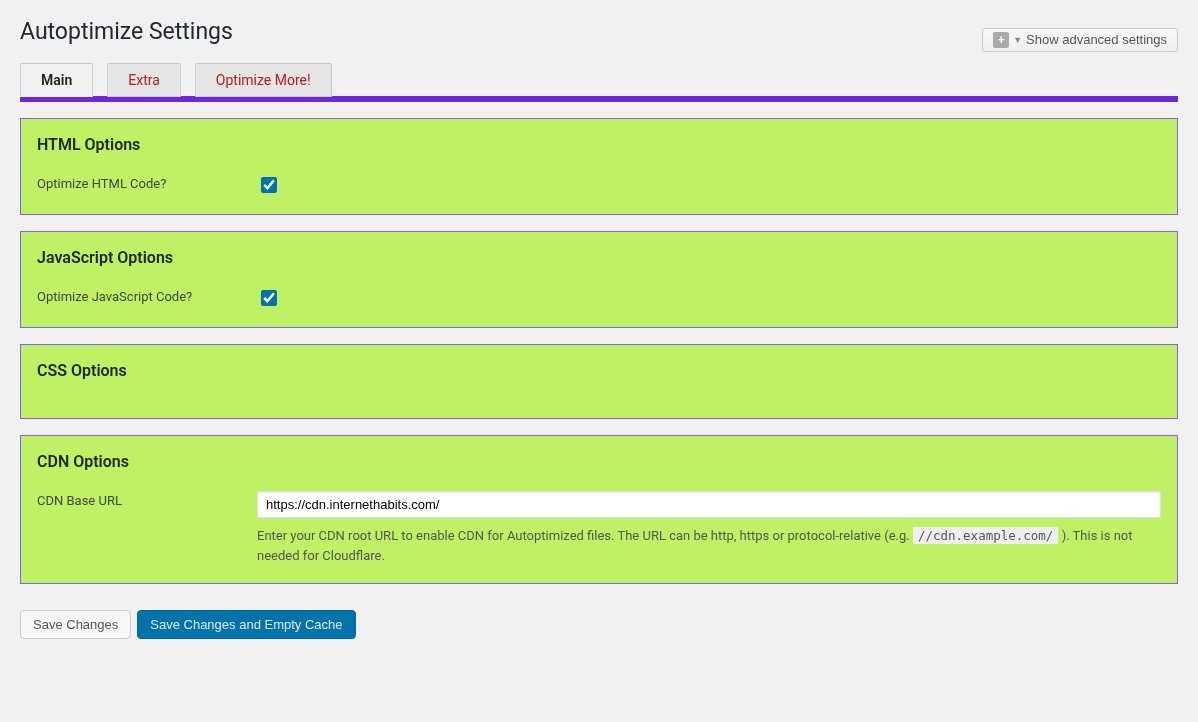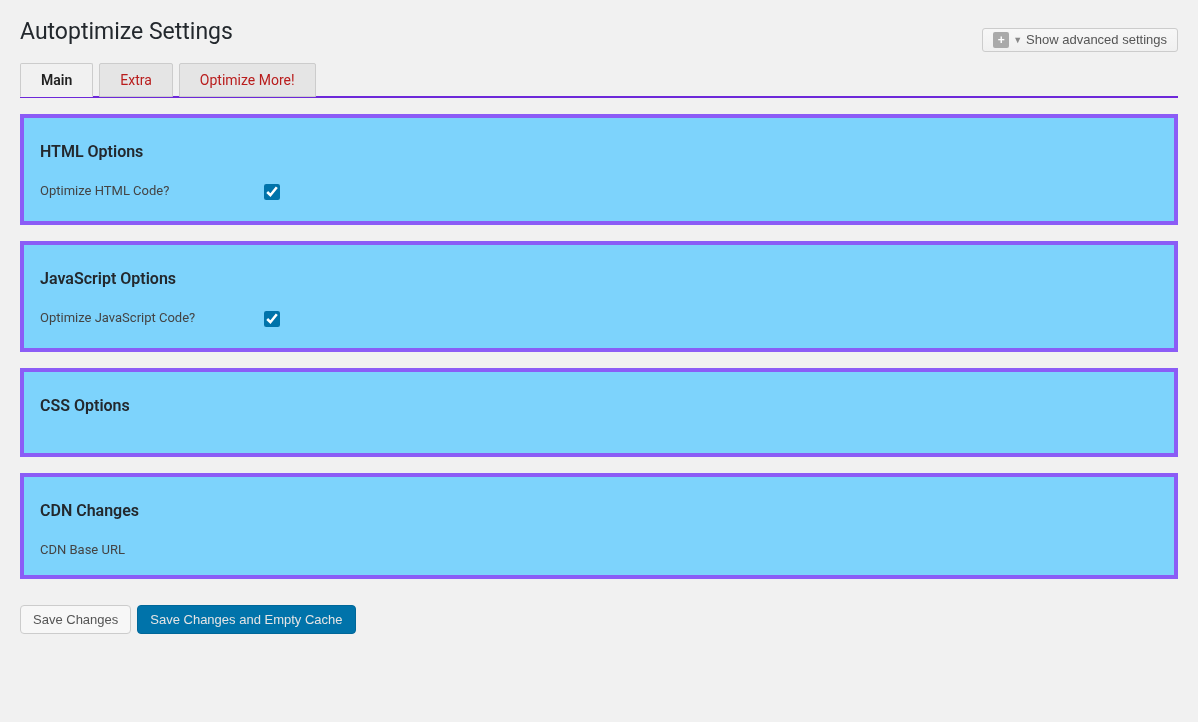--- a/index.html
+++ b/index.html
@@ -39,22 +39,22 @@
   .plus-box {
     width:16px;height:16px;background:#aaa;color:#fff;
     display:inline-flex;align-items:center;justify-content:center;
     font-size:12px;font-weight:bold;border-radius:2px;
   }
   .tri { font-size:9px;color:#888; }
 
   
   .tab-wrapper {
     display: flex;
-    gap: 0;
-    border-bottom: 2px solid #6d28d9;
+    gap: 8px;
+    border-bottom: 6px solid #6d28d9;
     margin: 0;
   }
   .tab {
     background: #e5e5e5;
     border: 1px solid #ccc;
     margin: 0 6px -1px 0;
     padding: 8px 20px;
     font-size: 14px;
     color: #b91c1c;
     cursor: pointer;
@@ -63,24 +63,24 @@
   }
   .tab.active {
     background: #f1f1f1;
     border-bottom-color: #f1f1f1;
     font-weight: 600;
     color: #222;
   }
 
   
   .panel {
-    background: #7dd3fc;
-    border: 4px solid #8b5cf6;
+    background: #bef264;
+    border: 1px solid #8b5cf6;
     margin-top: 16px;
-    padding: 20px 16px 18px 16px;
+    padding: 12px 16px 18px 16px;
   }
   .panel h2 {
     font-size: 16px;
     font-weight: 600;
     color: #23282d;
     margin: 4px 0 20px 0;
   }
   .row {
     display: flex;
     align-items: flex-start;
@@ -168,22 +168,30 @@
       <input type="checkbox" checked="" style="">
     </div>
   </div>
 </div>
 
 <div class="panel">
   <h2>CSS Options</h2>
 </div>
 
 <div class="panel">
-  <h2>CDN Changes</h2>
+  <h2>CDN Options</h2>
   <div class="row">
     <div class="row-label">CDN Base URL</div>
+    <div class="row-ctl">
+      <input type="text" value="https://cdn.internethabits.com/" style="">
+      <div class="desc">
+        <span>Enter your CDN root URL to enable CDN for Autoptimized files. The URL can be http, https or protocol-relative (e.g. </span>
+        <code>//cdn.example.com/</code>
+        <span> ). This is not needed for Cloudflare.</span>
+      </div>
+    </div>
   </div>
 </div>
 
 <div class="footer">
   <button class="btn btn-secondary">Save Changes</button>
   <button class="btn btn-primary">Save Changes and Empty Cache</button>
 </div>
 
 </body></html>

